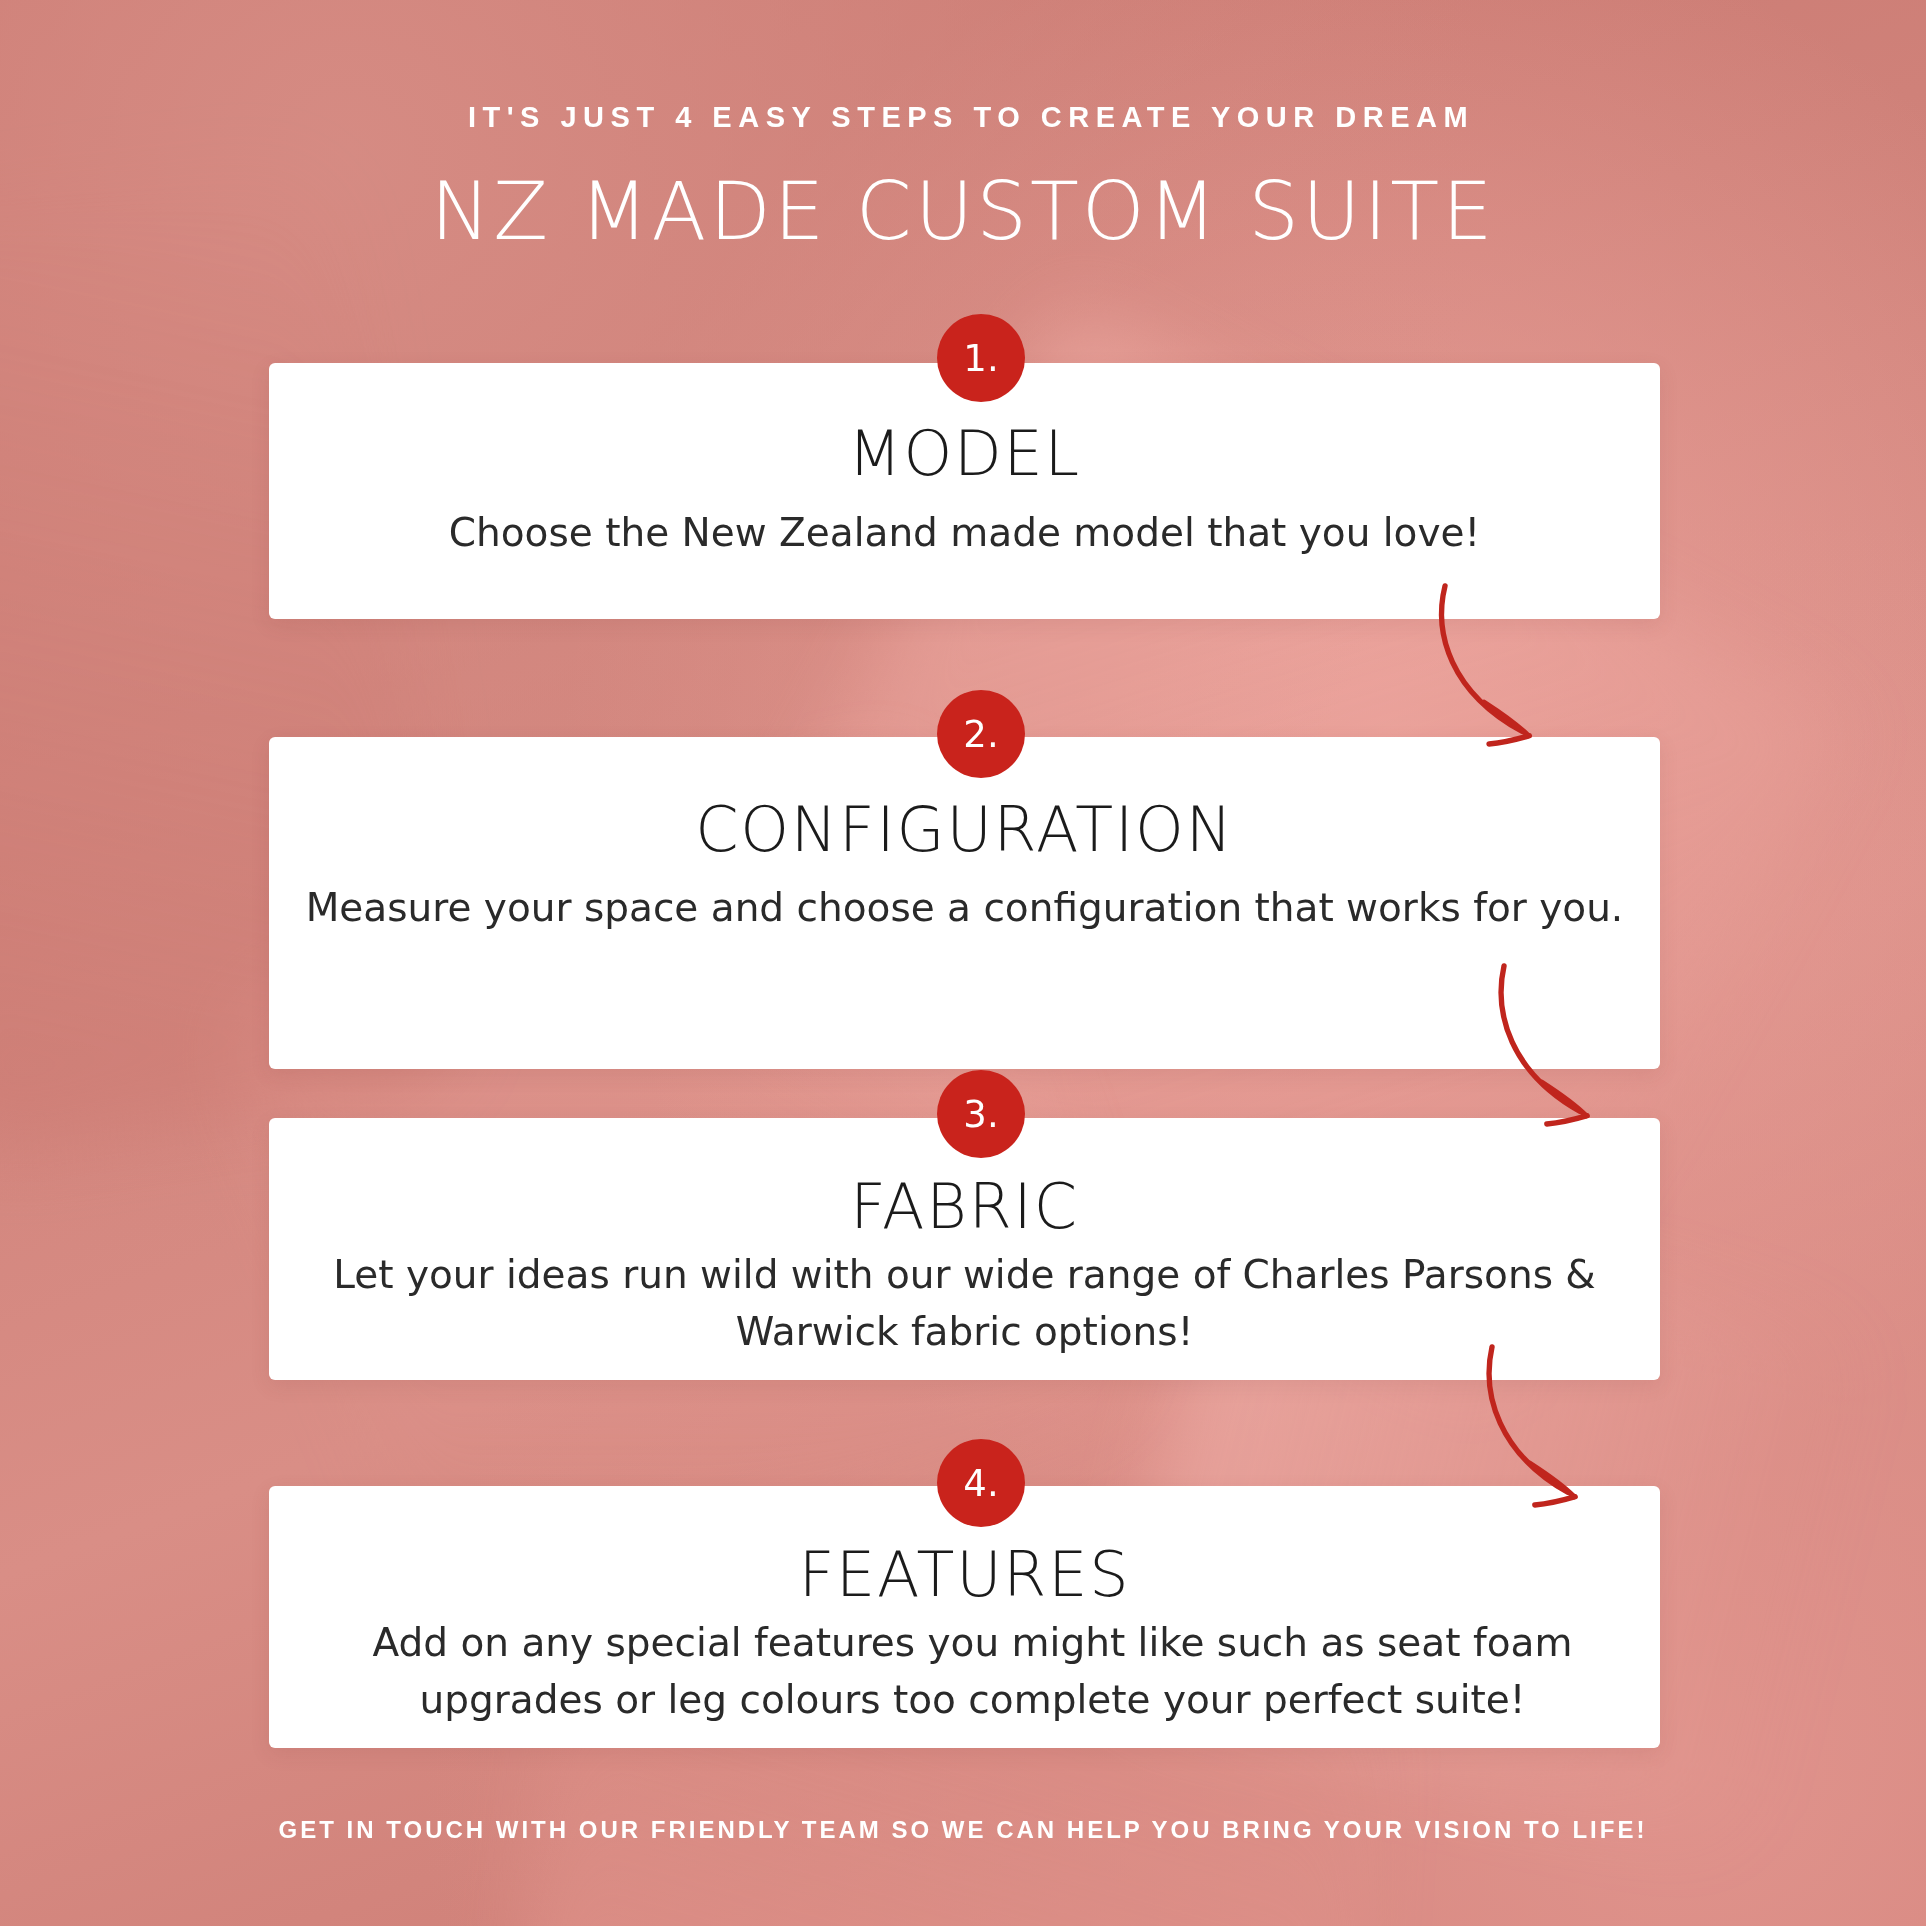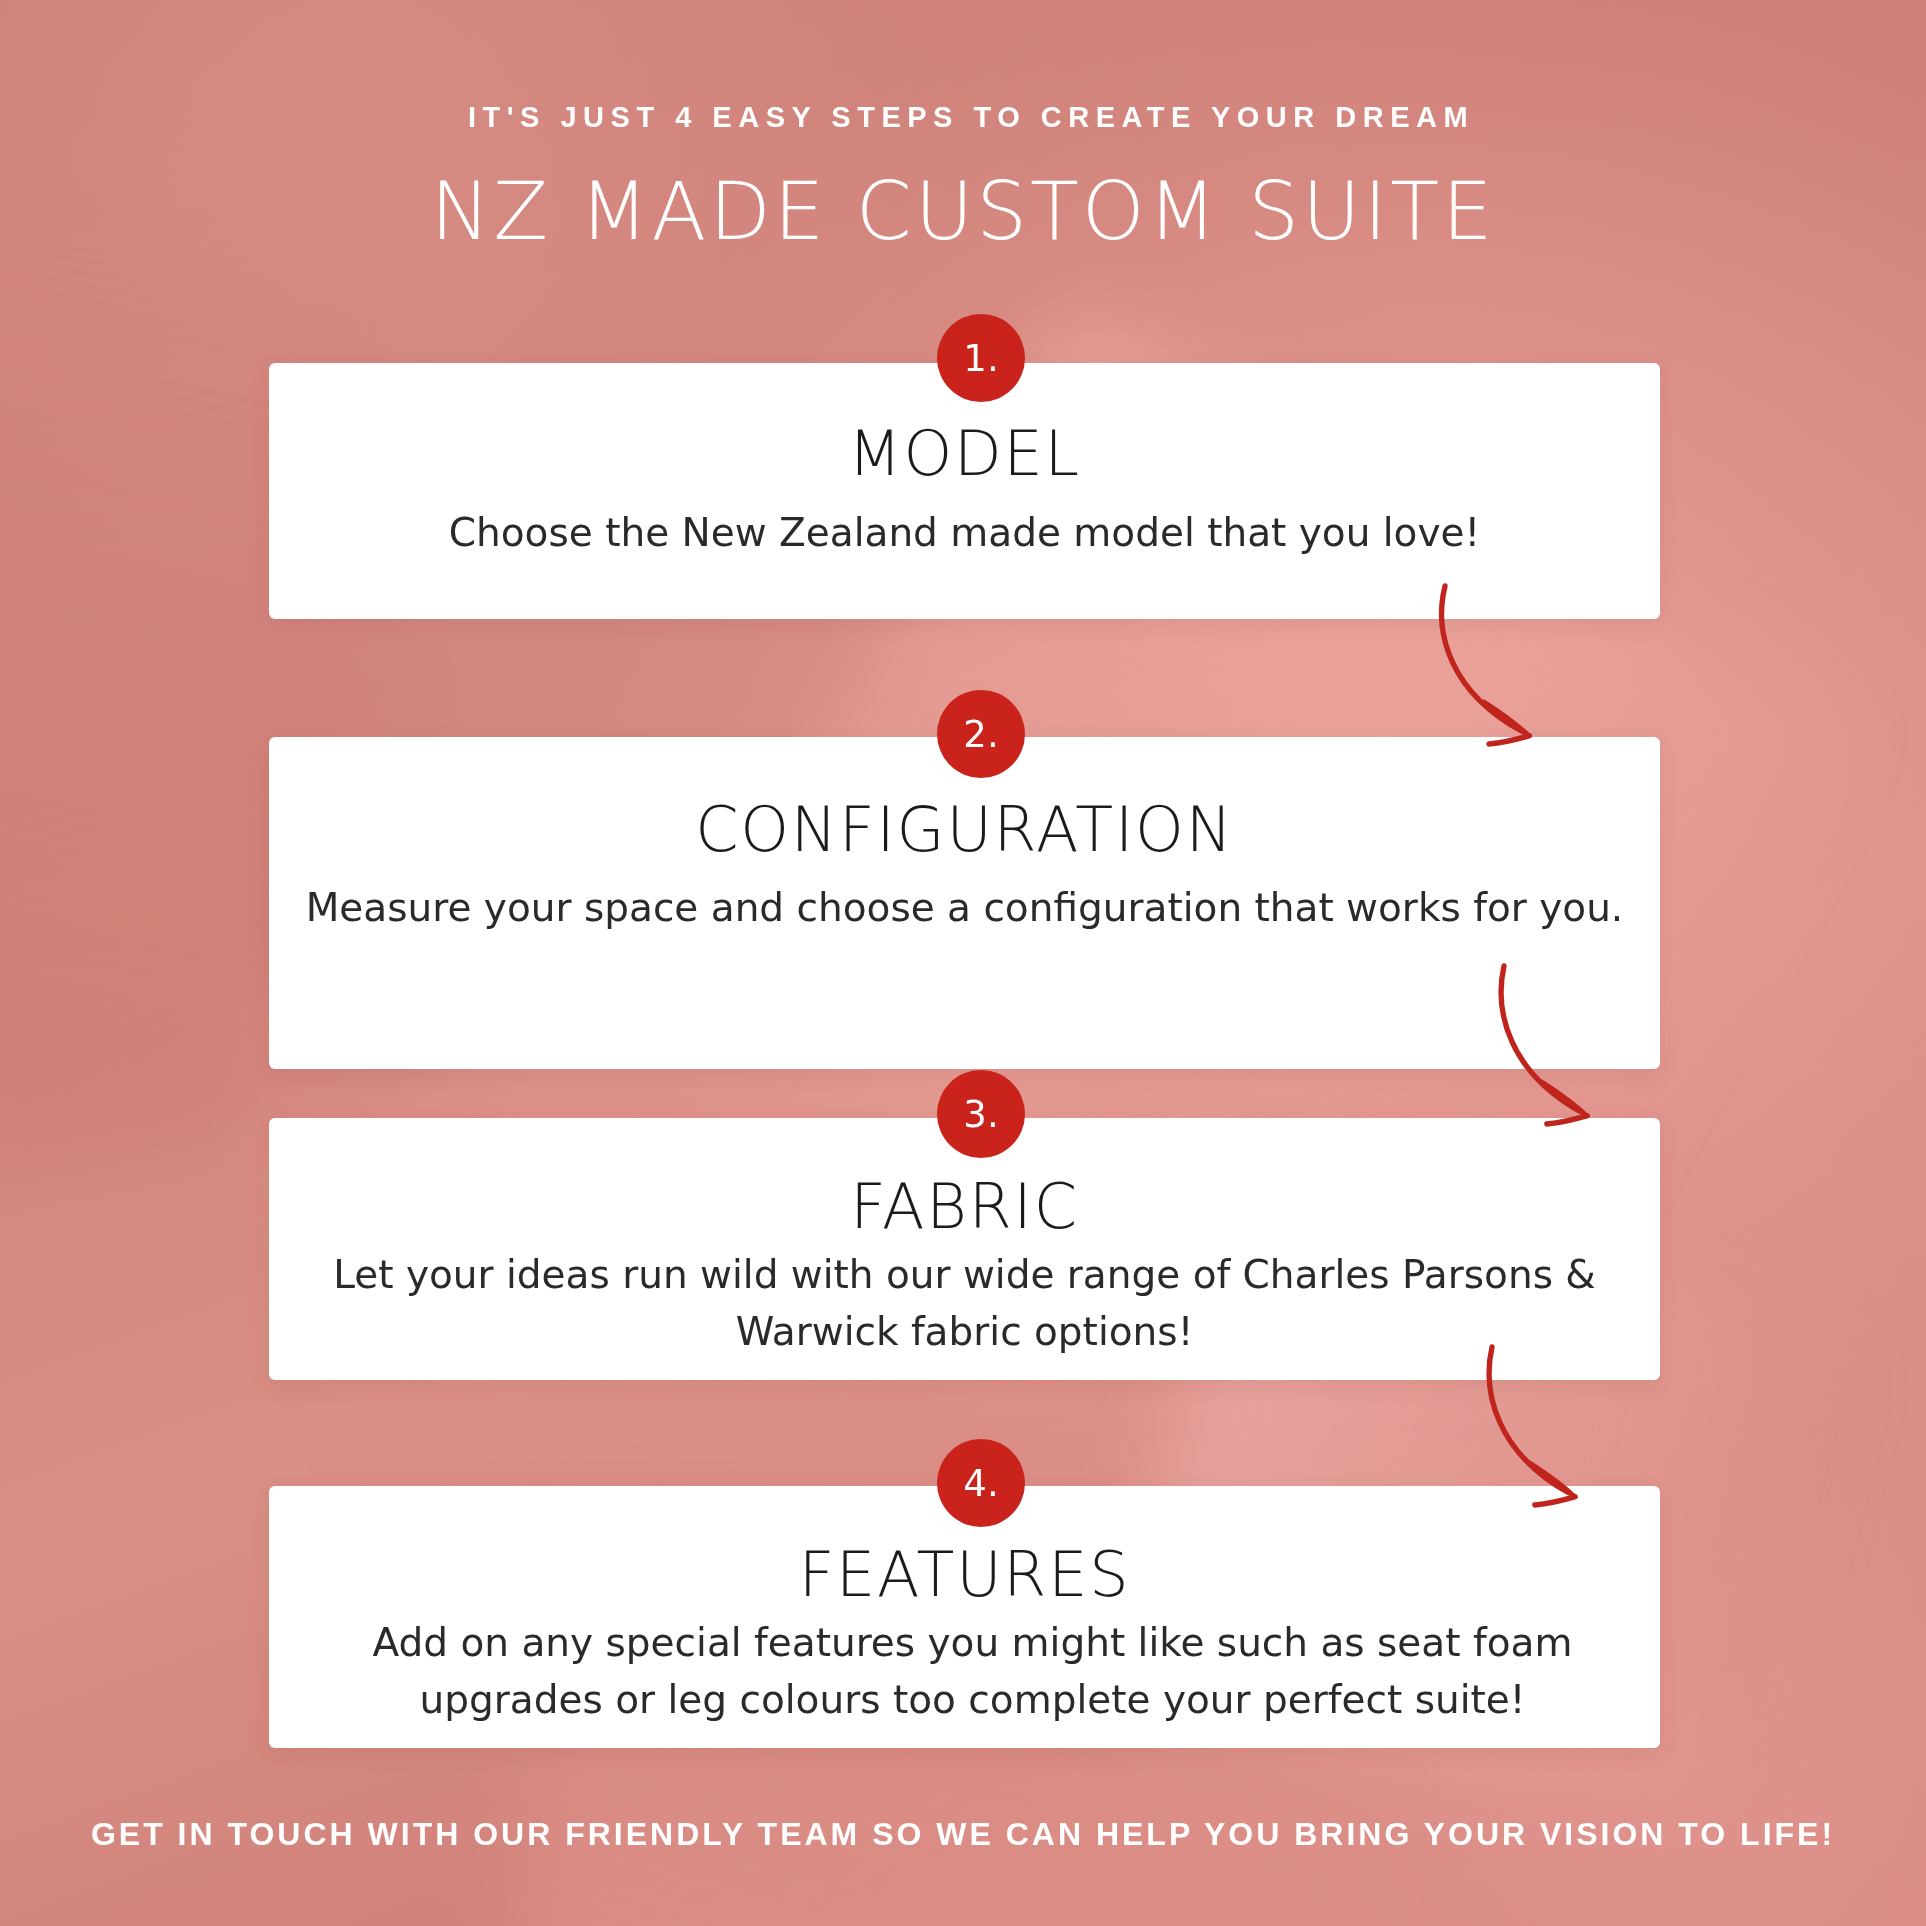--- a/index.html
+++ b/index.html
@@ -171,21 +171,21 @@
   .arrow.a3 { left: 1474px; top: 1341px; }
 
   
   .footer {
     position: absolute;
     top: 1816px;
     left: 0;
     width: 1926px;
     text-align: center;
     color: #ffffff;
-    font-size: 32px;
+    font-size: 24px;
     letter-spacing: 3px;
     font-weight: bold;
   }
 </style>
 </head>
 <body>
 
 <div id="poster">
 
   <div class="bg-layer">

